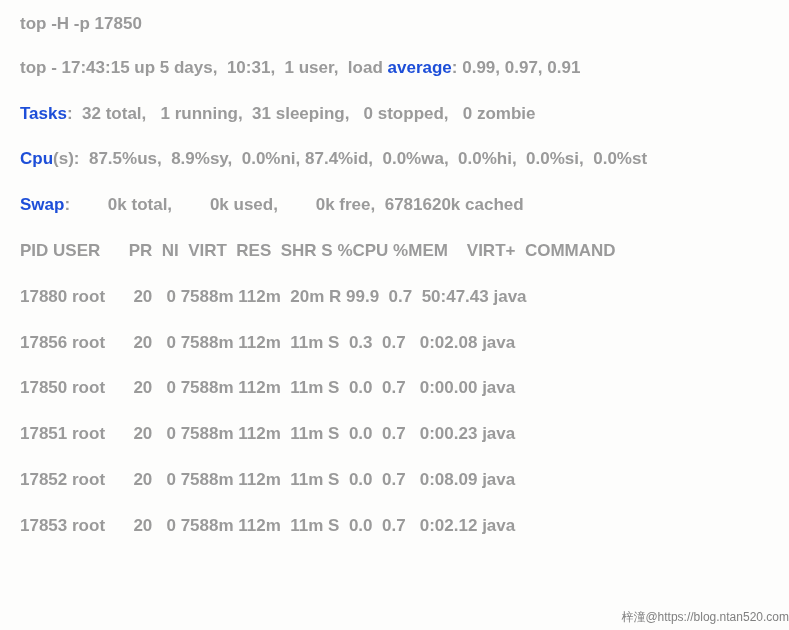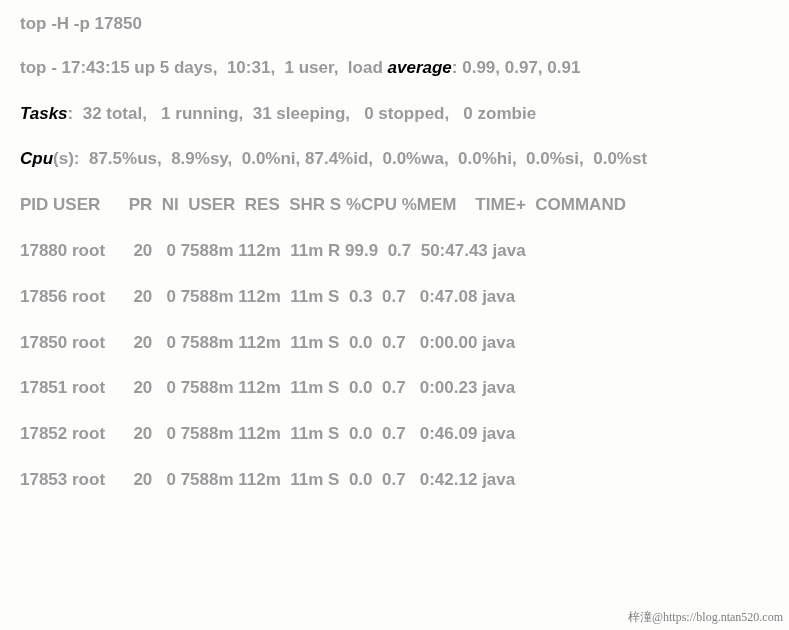--- a/index.html
+++ b/index.html
@@ -20,52 +20,51 @@
     line-height: 1.4;
   }
   .line {
     margin-bottom: 22px;
     white-space: pre;
   }
   .line.first {
     margin-bottom: 20px;
   }
   .hl {
-    color: #000000;
-    font-style: italic;
+    color: #1d4ed8;
   }
   .watermark {
     position: absolute;
-    right: 6px;
+    right: 0;
     bottom: 4px;
     font-size: 12px;
     color: #808080;
     font-weight: 400;
-    font-family: Liberation Serif, serif;
   }
 </style>
 </head>
 <body>
 
 <div class="container">
 
   <div class="line first">top -H -p 17850</div>
 
   <div class="line"><span>top - 17:43:15 up 5 days,  10:31,  1 user,  load </span><span class="hl">average</span><span>: 0.99, 0.97, 0.91</span></div>
 
   <div class="line"><span class="hl">Tasks</span><span>:  32 total,   1 running,  31 sleeping,   0 stopped,   0 zombie</span></div>
 
   <div class="line"><span class="hl">Cpu</span><span>(s):  87.5%us,  8.9%sy,  0.0%ni, 87.4%id,  0.0%wa,  0.0%hi,  0.0%si,  0.0%st</span></div>
 
 
+  <div class="line"><span class="hl">Swap</span><span>:        0k total,        0k used,        0k free,  6781620k cached</span></div>
 
-  <div class="line">PID USER      PR  NI  USER  RES  SHR S %CPU %MEM    TIME+  COMMAND</div>
+  <div class="line">PID USER      PR  NI  VIRT  RES  SHR S %CPU %MEM    VIRT+  COMMAND</div>
 
-  <div class="line">17880 root      20   0 7588m 112m  11m R 99.9  0.7  50:47.43 java</div>
-  <div class="line">17856 root      20   0 7588m 112m  11m S  0.3  0.7   0:47.08 java</div>
+  <div class="line">17880 root      20   0 7588m 112m  20m R 99.9  0.7  50:47.43 java</div>
+  <div class="line">17856 root      20   0 7588m 112m  11m S  0.3  0.7   0:02.08 java</div>
   <div class="line">17850 root      20   0 7588m 112m  11m S  0.0  0.7   0:00.00 java</div>
   <div class="line">17851 root      20   0 7588m 112m  11m S  0.0  0.7   0:00.23 java</div>
-  <div class="line">17852 root      20   0 7588m 112m  11m S  0.0  0.7   0:46.09 java</div>
-  <div class="line">17853 root      20   0 7588m 112m  11m S  0.0  0.7   0:42.12 java</div>
+  <div class="line">17852 root      20   0 7588m 112m  11m S  0.0  0.7   0:08.09 java</div>
+  <div class="line">17853 root      20   0 7588m 112m  11m S  0.0  0.7   0:02.12 java</div>
 
 </div>
 
 <div class="watermark">梓潼@https://blog.ntan520.com</div>
 
 </body></html>

